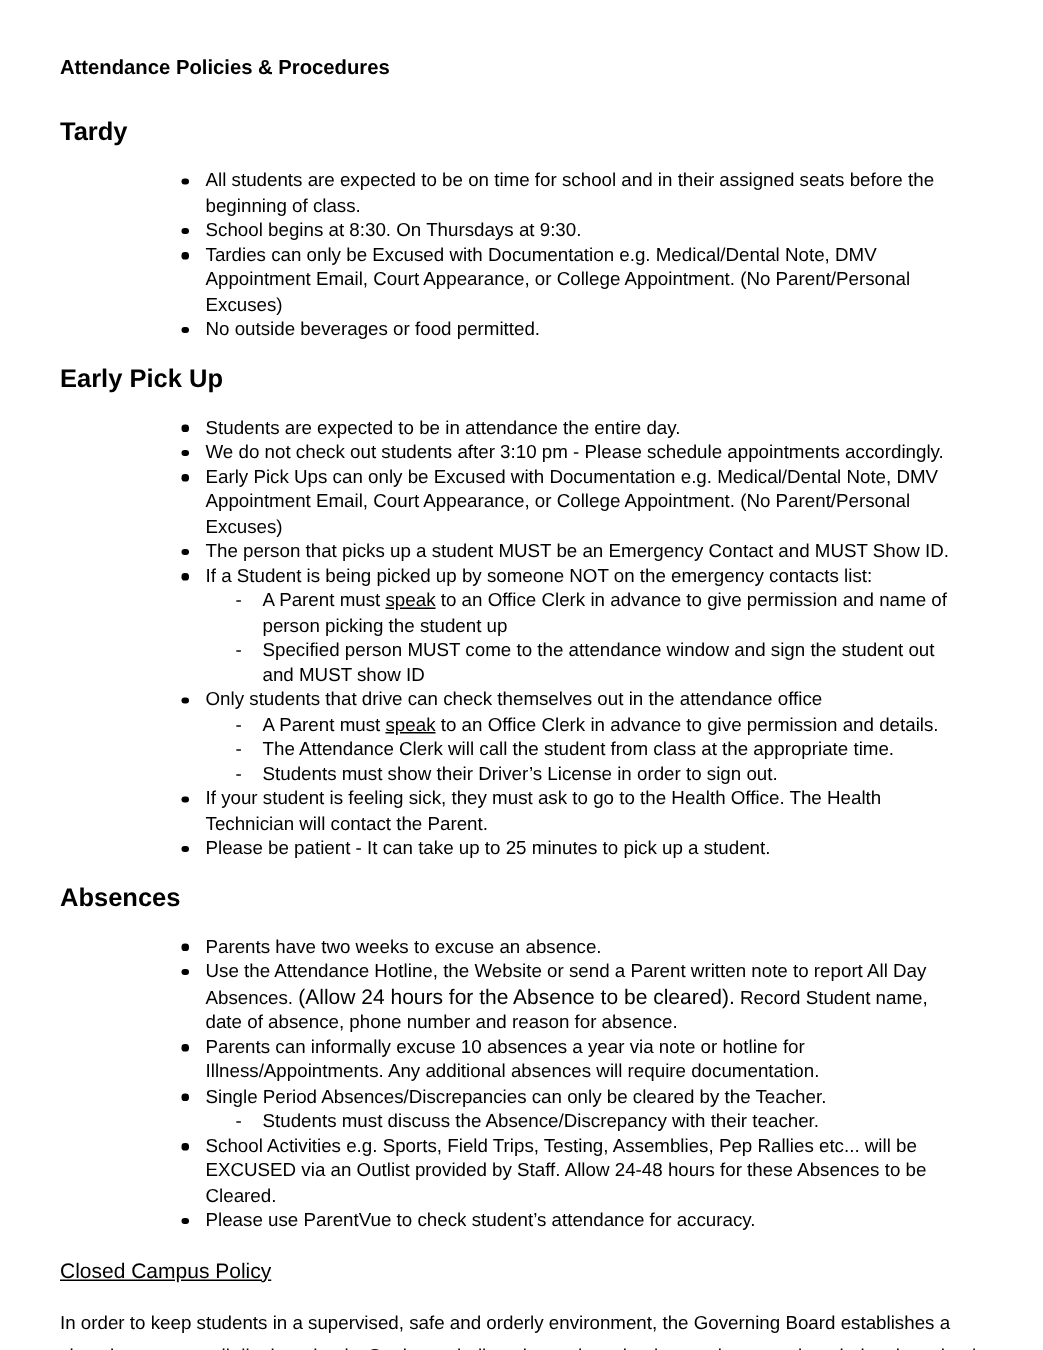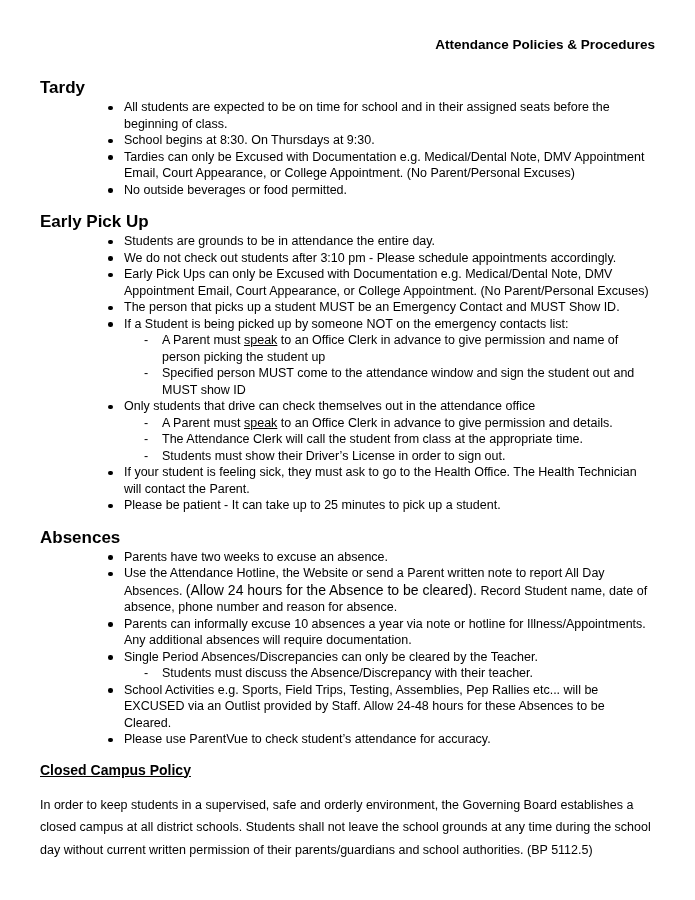--- a/index.html
+++ b/index.html
@@ -11,33 +11,33 @@
     font-family: "Liberation Sans", sans-serif;
     overflow: hidden;
   }
   .page { padding: 36px 40px 0 40px; }
 
   .doc-title {
     margin: 0;
     font-size: 13.5px;
     line-height: 18px;
     font-weight: 700;
-    text-align: right;
+    text-align: left;
   }
 
   .section-heading {
     margin: 14px 0 0 0;
     font-size: 17px;
     line-height: 19px;
     font-weight: 700;
   }
   section.first .section-heading { margin-top: 24px; }
 
   ul.list {
-    margin: 2px;
+    margin: 15px;
     padding: 0;
     list-style: none;
     font-size: 12.5px;
     line-height: 16.5px;
   }
   li.l1 { position: relative; padding-left: 82px; }
   li.l1::before {
     content: "";
     position: absolute;
     left: 66px;
@@ -55,21 +55,21 @@
     top: 0;
   }
 
   .u { text-decoration: underline; }
   .small { font-size: 14px; }
 
   .cc-heading {
     margin: 12px 0 0 0;
     font-size: 14px;
     line-height: 20px;
-    font-weight: 700;
+    font-weight: 400;
     text-decoration: underline;
   }
   .paragraph {
     margin: 14px 0 0 0;
     font-size: 12.5px;
     line-height: 22.5px;
   }
 </style>
 </head>
 <body>
@@ -84,21 +84,21 @@
       <li class="l1"><span>All students are expected to be on time for school and in their assigned seats before the beginning of class.</span></li>
       <li class="l1"><span>School begins at 8:30. On Thursdays at 9:30.</span></li>
       <li class="l1"><span>Tardies can only be Excused with Documentation e.g. Medical/Dental Note, DMV Appointment Email, Court Appearance, or College Appointment. (No Parent/Personal Excuses)</span></li>
       <li class="l1"><span>No outside beverages or food permitted.</span></li>
     </ul>
   </section>
 
   <section>
     <h2 class="section-heading">Early Pick Up</h2>
     <ul class="list">
-      <li class="l1"><span>Students are grounds to be in attendance the entire day.</span></li>
+      <li class="l1"><span>Students are expected to be in attendance the entire day.</span></li>
       <li class="l1"><span>We do not check out students after 3:10 pm - Please schedule appointments accordingly.</span></li>
       <li class="l1"><span>Early Pick Ups can only be Excused with Documentation e.g. Medical/Dental Note, DMV Appointment Email, Court Appearance, or College Appointment. (No Parent/Personal Excuses)</span></li>
       <li class="l1"><span>The person that picks up a student MUST be an Emergency Contact and MUST Show ID.</span></li>
       <li class="l1"><span>If a Student is being picked up by someone NOT on the emergency contacts list:</span></li>
       <li class="l2"><span><span>A Parent must </span><span class="u">speak</span><span> to an Office Clerk in advance to give permission and name of person picking the student up</span></span></li>
       <li class="l2"><span>Specified person MUST come to the attendance window and sign the student out and MUST show ID</span></li>
       <li class="l1"><span>Only students that drive can check themselves out in the attendance office</span></li>
       <li class="l2"><span><span>A Parent must </span><span class="u">speak</span><span> to an Office Clerk in advance to give permission and details.</span></span></li>
       <li class="l2"><span>The Attendance Clerk will call the student from class at the appropriate time.</span></li>
       <li class="l2"><span>Students must show their Driver’s License in order to sign out.</span></li>

